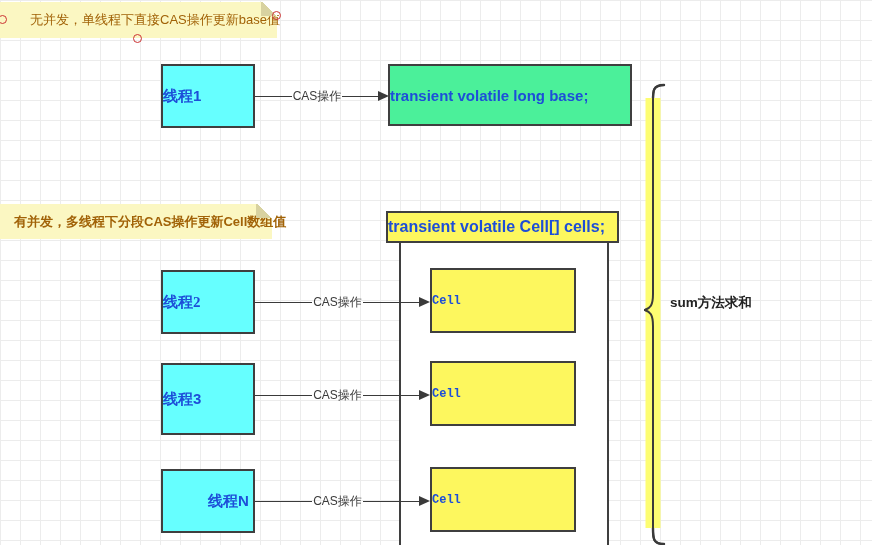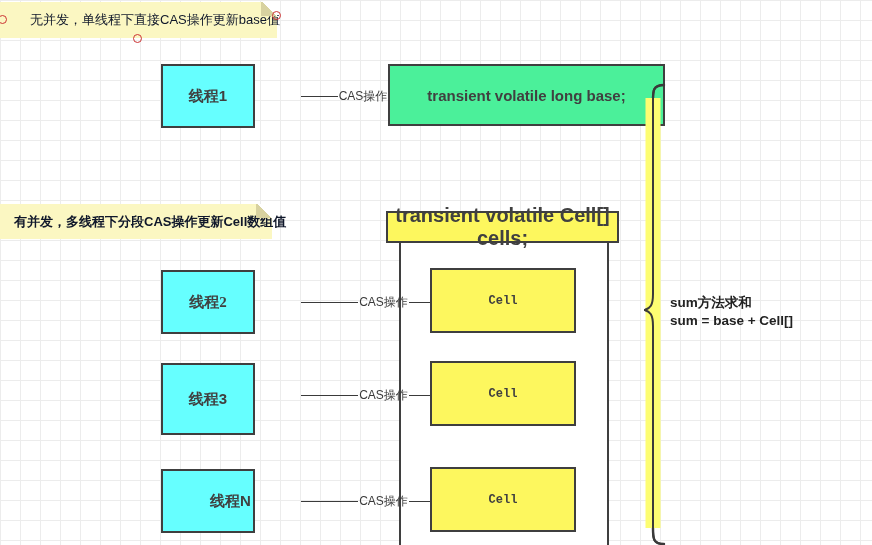--- a/index.html
+++ b/index.html
@@ -22,21 +22,21 @@
       linear-gradient(to right, #e2e2e2 1px, transparent 1px),
       linear-gradient(to bottom, #e2e2e2 1px, transparent 1px);
     background-size: 20px 20px, 20px 20px, 80px 80px, 80px 80px;
     background-position: 0 0, 0 0, 0 0, 0 0;
   }
 
   
   .note {
     position: absolute;
     background: #fbf7c2;
-    color: #0f172a;
+    color: #a16207;
     font-size: 13px;
     line-height: 1.2;
     display: flex;
     align-items: center;
     box-sizing: border-box;
   }
   .note .note-text {
     display: block;
     width: 100%;
     white-space: nowrap;
@@ -61,36 +61,35 @@
     box-sizing: border-box;
   }
 
   
   .box {
     position: absolute;
     box-sizing: border-box;
     border: 2px solid #3f3f3f;
     display: flex;
     align-items: center;
-    justify-content: center;
     font-weight: bold;
-    color: #404040;
+    color: #1d4ed8;
     text-align: center;
   }
   .box-thread {
     background: #66ffff;
     font-size: 15px;
   }
   .box-base {
     background: #4bf09a;
     font-size: 15px;
   }
   .box-cells-header {
     background: #fdf75e;
-    font-size: 20px;
+    font-size: 16px;
   }
   .box-cell {
     background: #fdf75e;
     font-size: 12px;
     font-family: Liberation Mono, monospace;
   }
 
   
   .cells-container {
     position: absolute;
@@ -99,21 +98,20 @@
     border-left: 2px solid #3f3f3f;
     border-right: 2px solid #3f3f3f;
   }
 
   
   .conn {
     position: absolute;
     height: 14px;
     display: flex;
     align-items: center;
-    margin-left: 46px;
   }
   .conn .seg {
     flex: 1 1 auto;
     height: 0;
     border-top: 1.6px solid #3a3a3a;
   }
   .conn .conn-label {
     flex: 0 0 auto;
     font-size: 12px;
     font-weight: normal;
@@ -169,21 +167,21 @@
   <div class="box box-thread" style="left:161px; top:64px; width:94px; height:64px;">
     <span>线程1</span>
   </div>
   <div class="conn" style="left:255px; top:89px; width:134px;">
     <span class="seg"></span>
     <span class="conn-label">CAS操作</span>
     <span class="seg"></span>
     <span class="arrow-head"></span>
   </div>
 
-  <div class="box box-base" style="left:388px; top:64px; width:277px; height:62px;">
+  <div class="box box-base" style="left:388px; top:64px; width:244px; height:62px;">
     <span>transient volatile long base;</span>
   </div>
 
   <div class="cells-container" style="left:399px; top:243px; width:210px; height:302px;"></div>
 
   <div class="box box-cells-header" style="left:386px; top:211px; width:233px; height:32px;">
     <span>transient volatile Cell[] cells;</span>
   </div>
 
   <div class="box box-thread" style="left:161px; top:270px; width:94px; height:64px;font-family:Liberation Serif, serif;">
@@ -238,16 +236,15 @@
                L 9 212
                C 9 224, 6 226, 1 228
                C 6 230, 9 232, 9 244
                L 9 443
                C 9 455, 8 462, 20 462" fill="none" stroke="#3a3a3a" stroke-width="2.0" stroke-linecap="round" stroke-linejoin="round"></path>
     </svg>
   </div>
 
   <div class="sum-label" style="left:670px; top:294px;">
     <div>sum方法求和</div>
-    <div>sum = base + Cell[]</div>
   </div>
 
 </div>
 
 </body></html>

